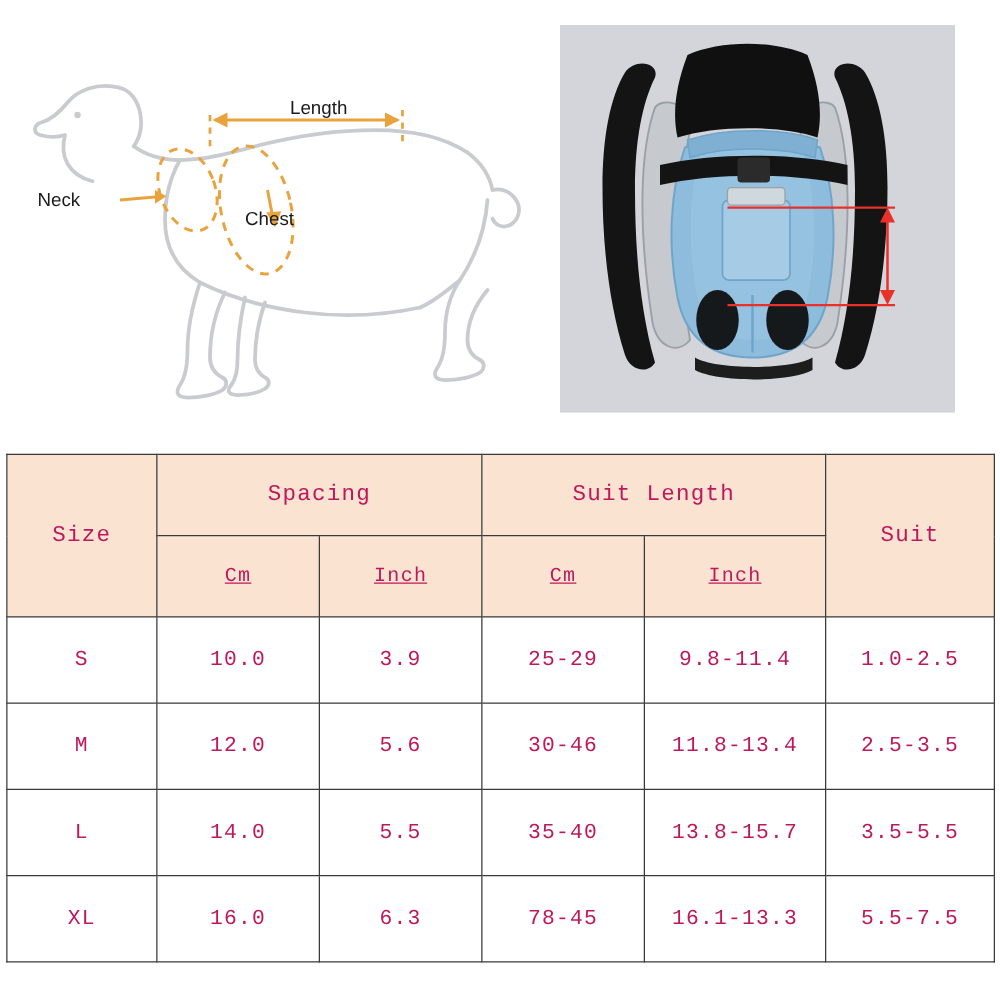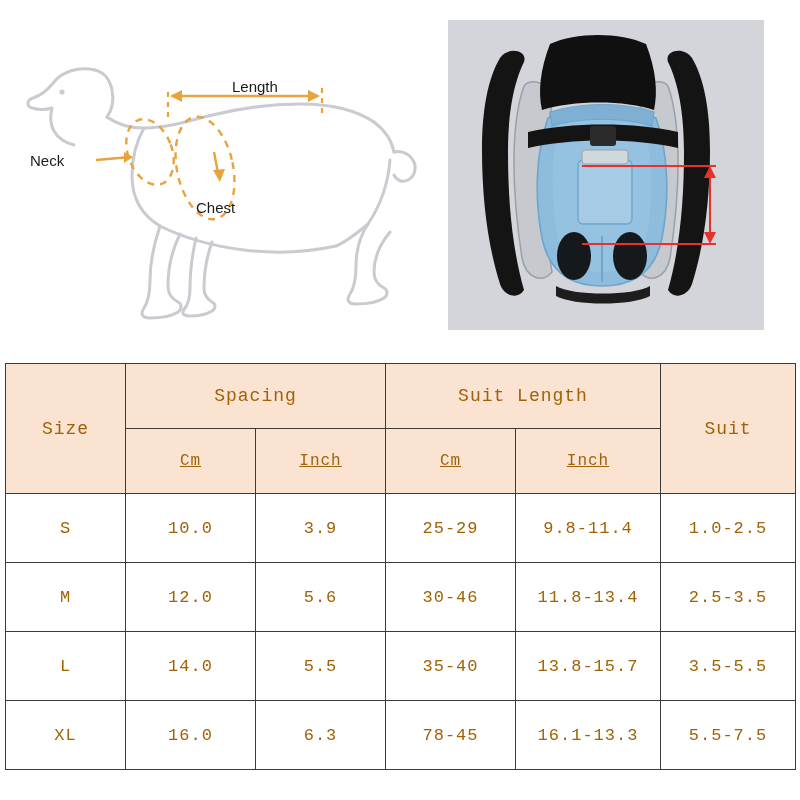--- a/index.html
+++ b/index.html
@@ -43,42 +43,42 @@
     height: 352px;
   }
 
   .annot {
     position: absolute;
     font-family: "Liberation Sans", sans-serif;
     color: #1a1a1a;
     white-space: nowrap;
   }
   .annot-neck   { left: 30px;  top: 152px; font-size: 15px; }
-  .annot-chest  { left: 196px; top: 167px; font-size: 15px; margin-top: 32px; }
+  .annot-chest  { left: 196px; top: 167px; font-size: 15px; }
   .annot-length { left: 232px; top: 78px;  font-size: 15px; }
 
   
   .table-wrap {
     position: absolute;
     left: 5px;
     top: 363px;
     width: 790px;
   }
   table.size-table {
     border-collapse: collapse;
     width: 790px;
     table-layout: fixed;
     font-family: "Liberation Mono", "DejaVu Sans Mono", monospace;
   }
   table.size-table td, table.size-table th {
     border: 1px solid #3a3a3a;
     text-align: center;
     vertical-align: middle;
     font-weight: normal;
-    color: #a16207;
+    color: #be185d;
     letter-spacing: 1px;
   }
   .hdr {
     background: #fae3d0;
   }
   thead tr.h1 th { height: 62px; font-size: 18px; }
   thead tr.h2 th { height: 62px; font-size: 16px; text-decoration: underline; }
   tbody tr td { height: 66px; font-size: 17px; background: #ffffff; }
 
   col.c-size { width: 120px; }

